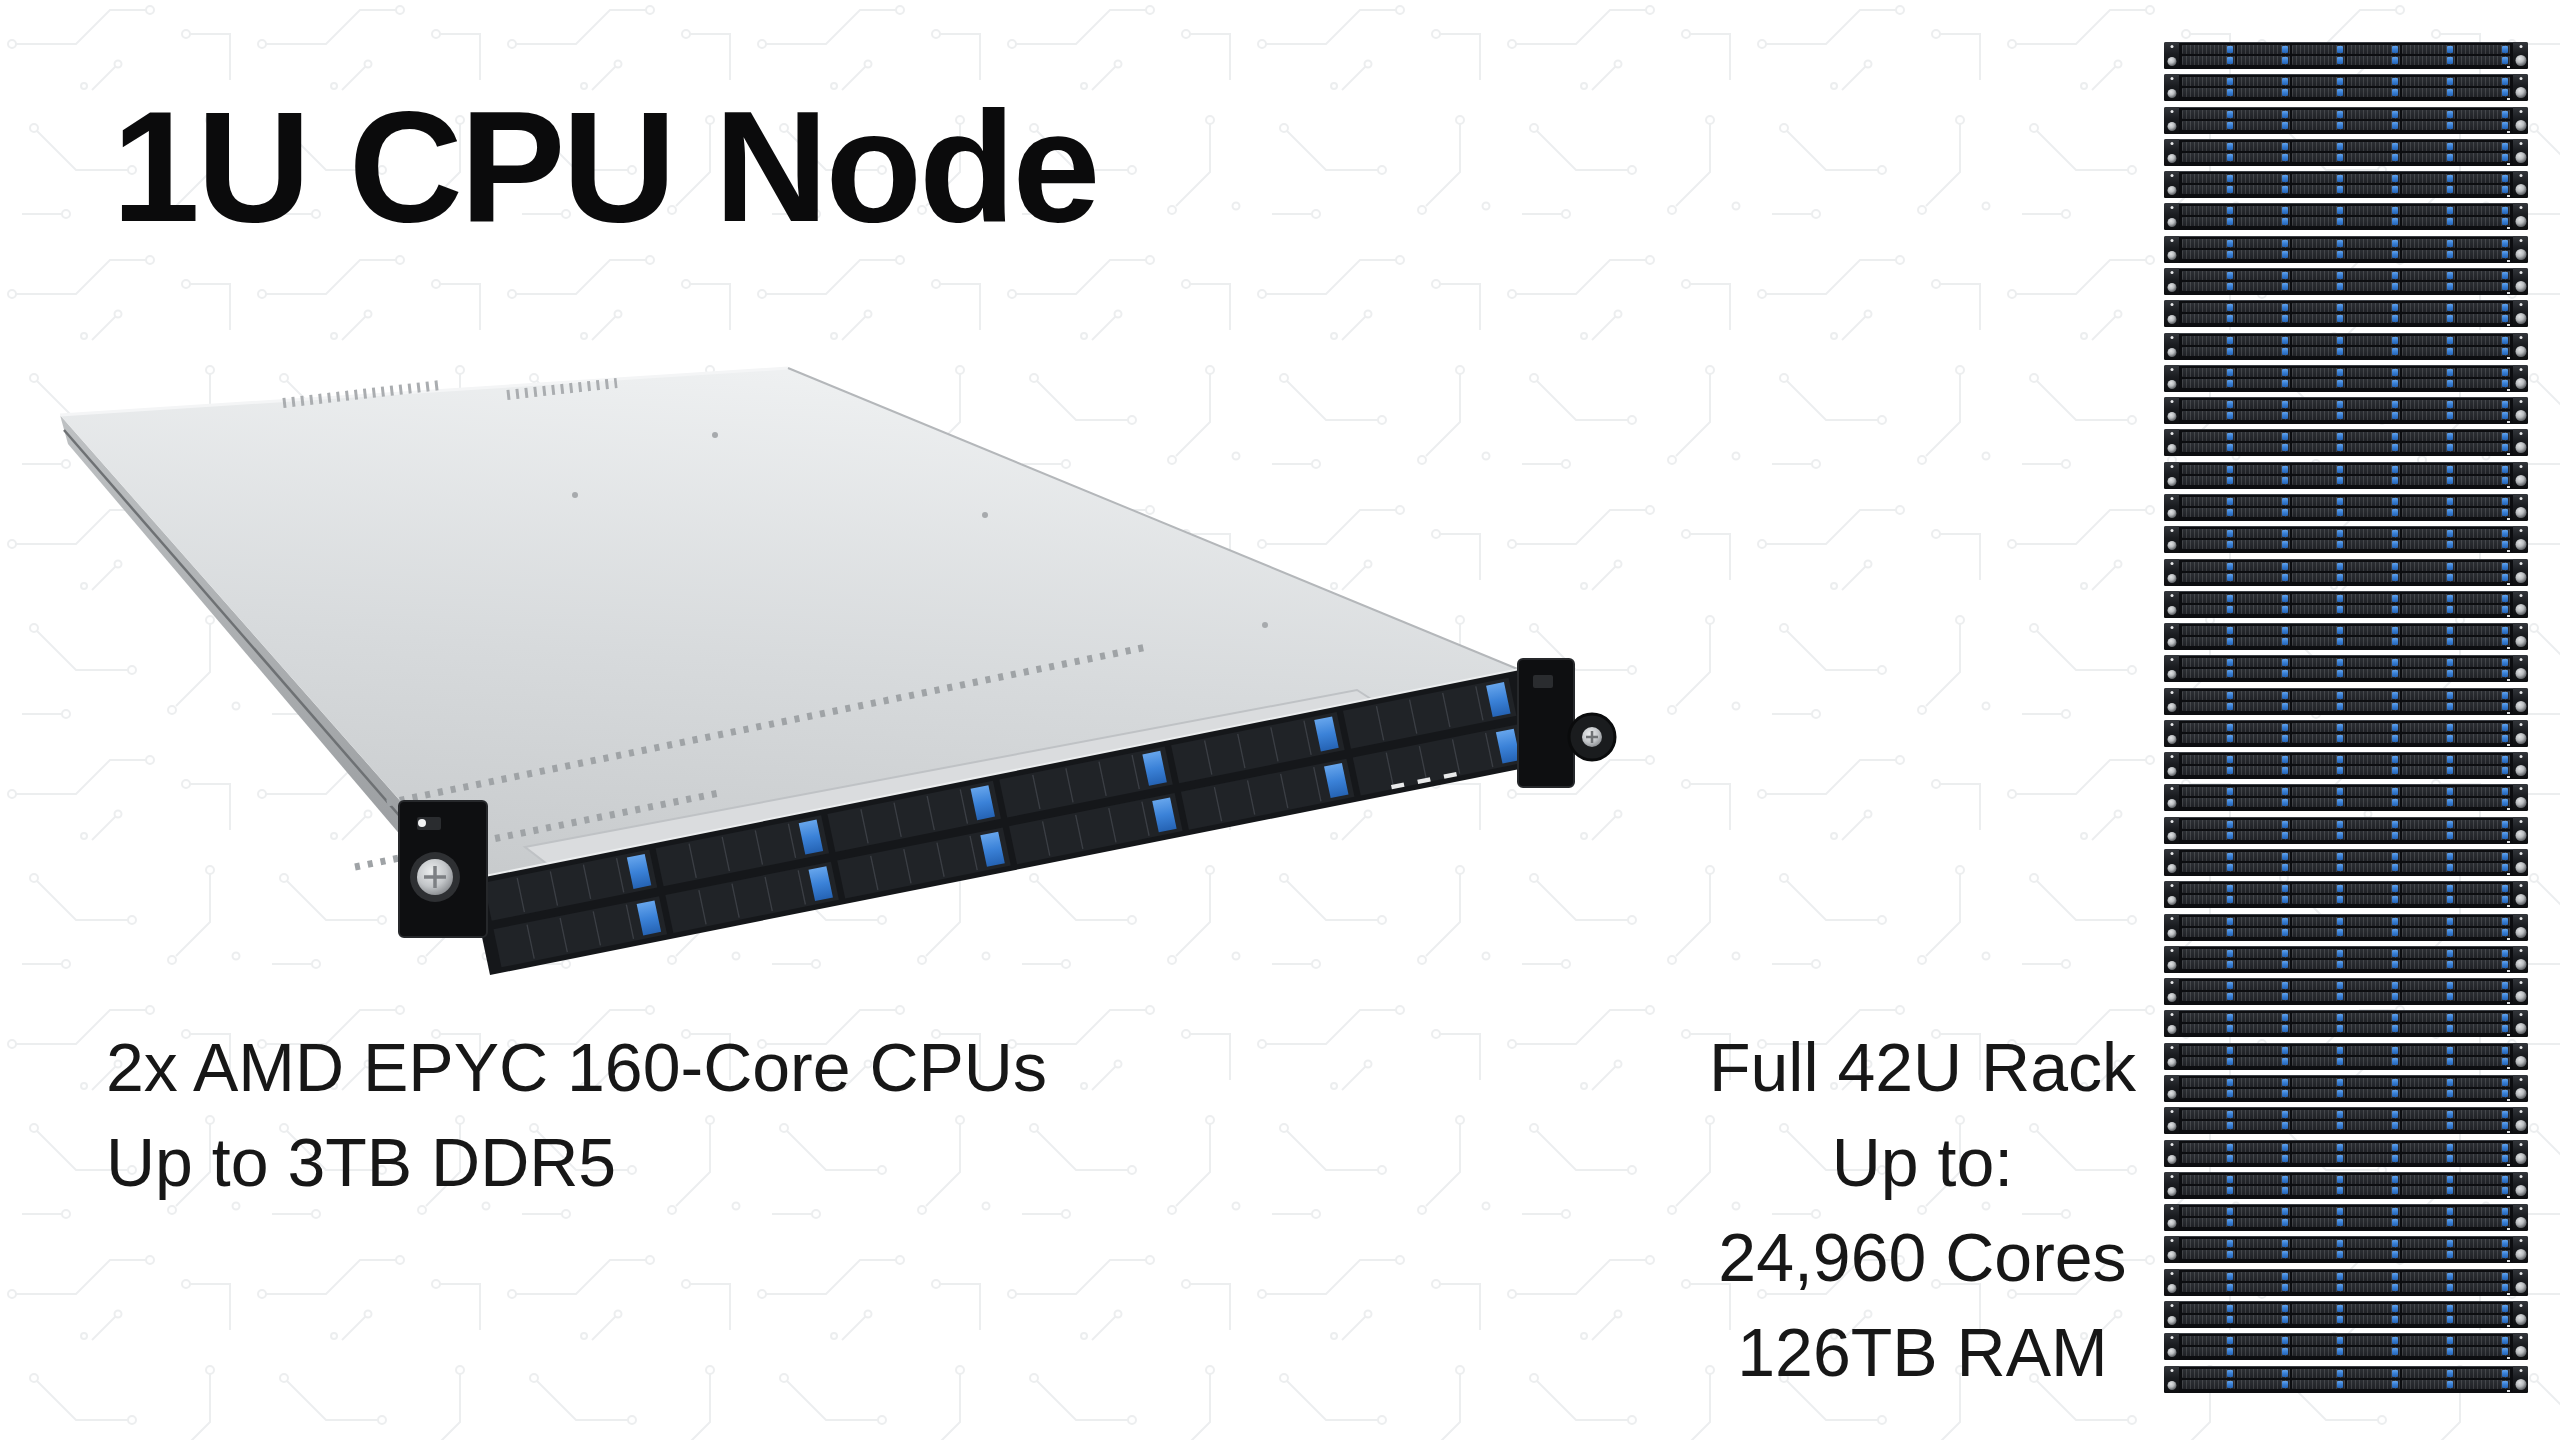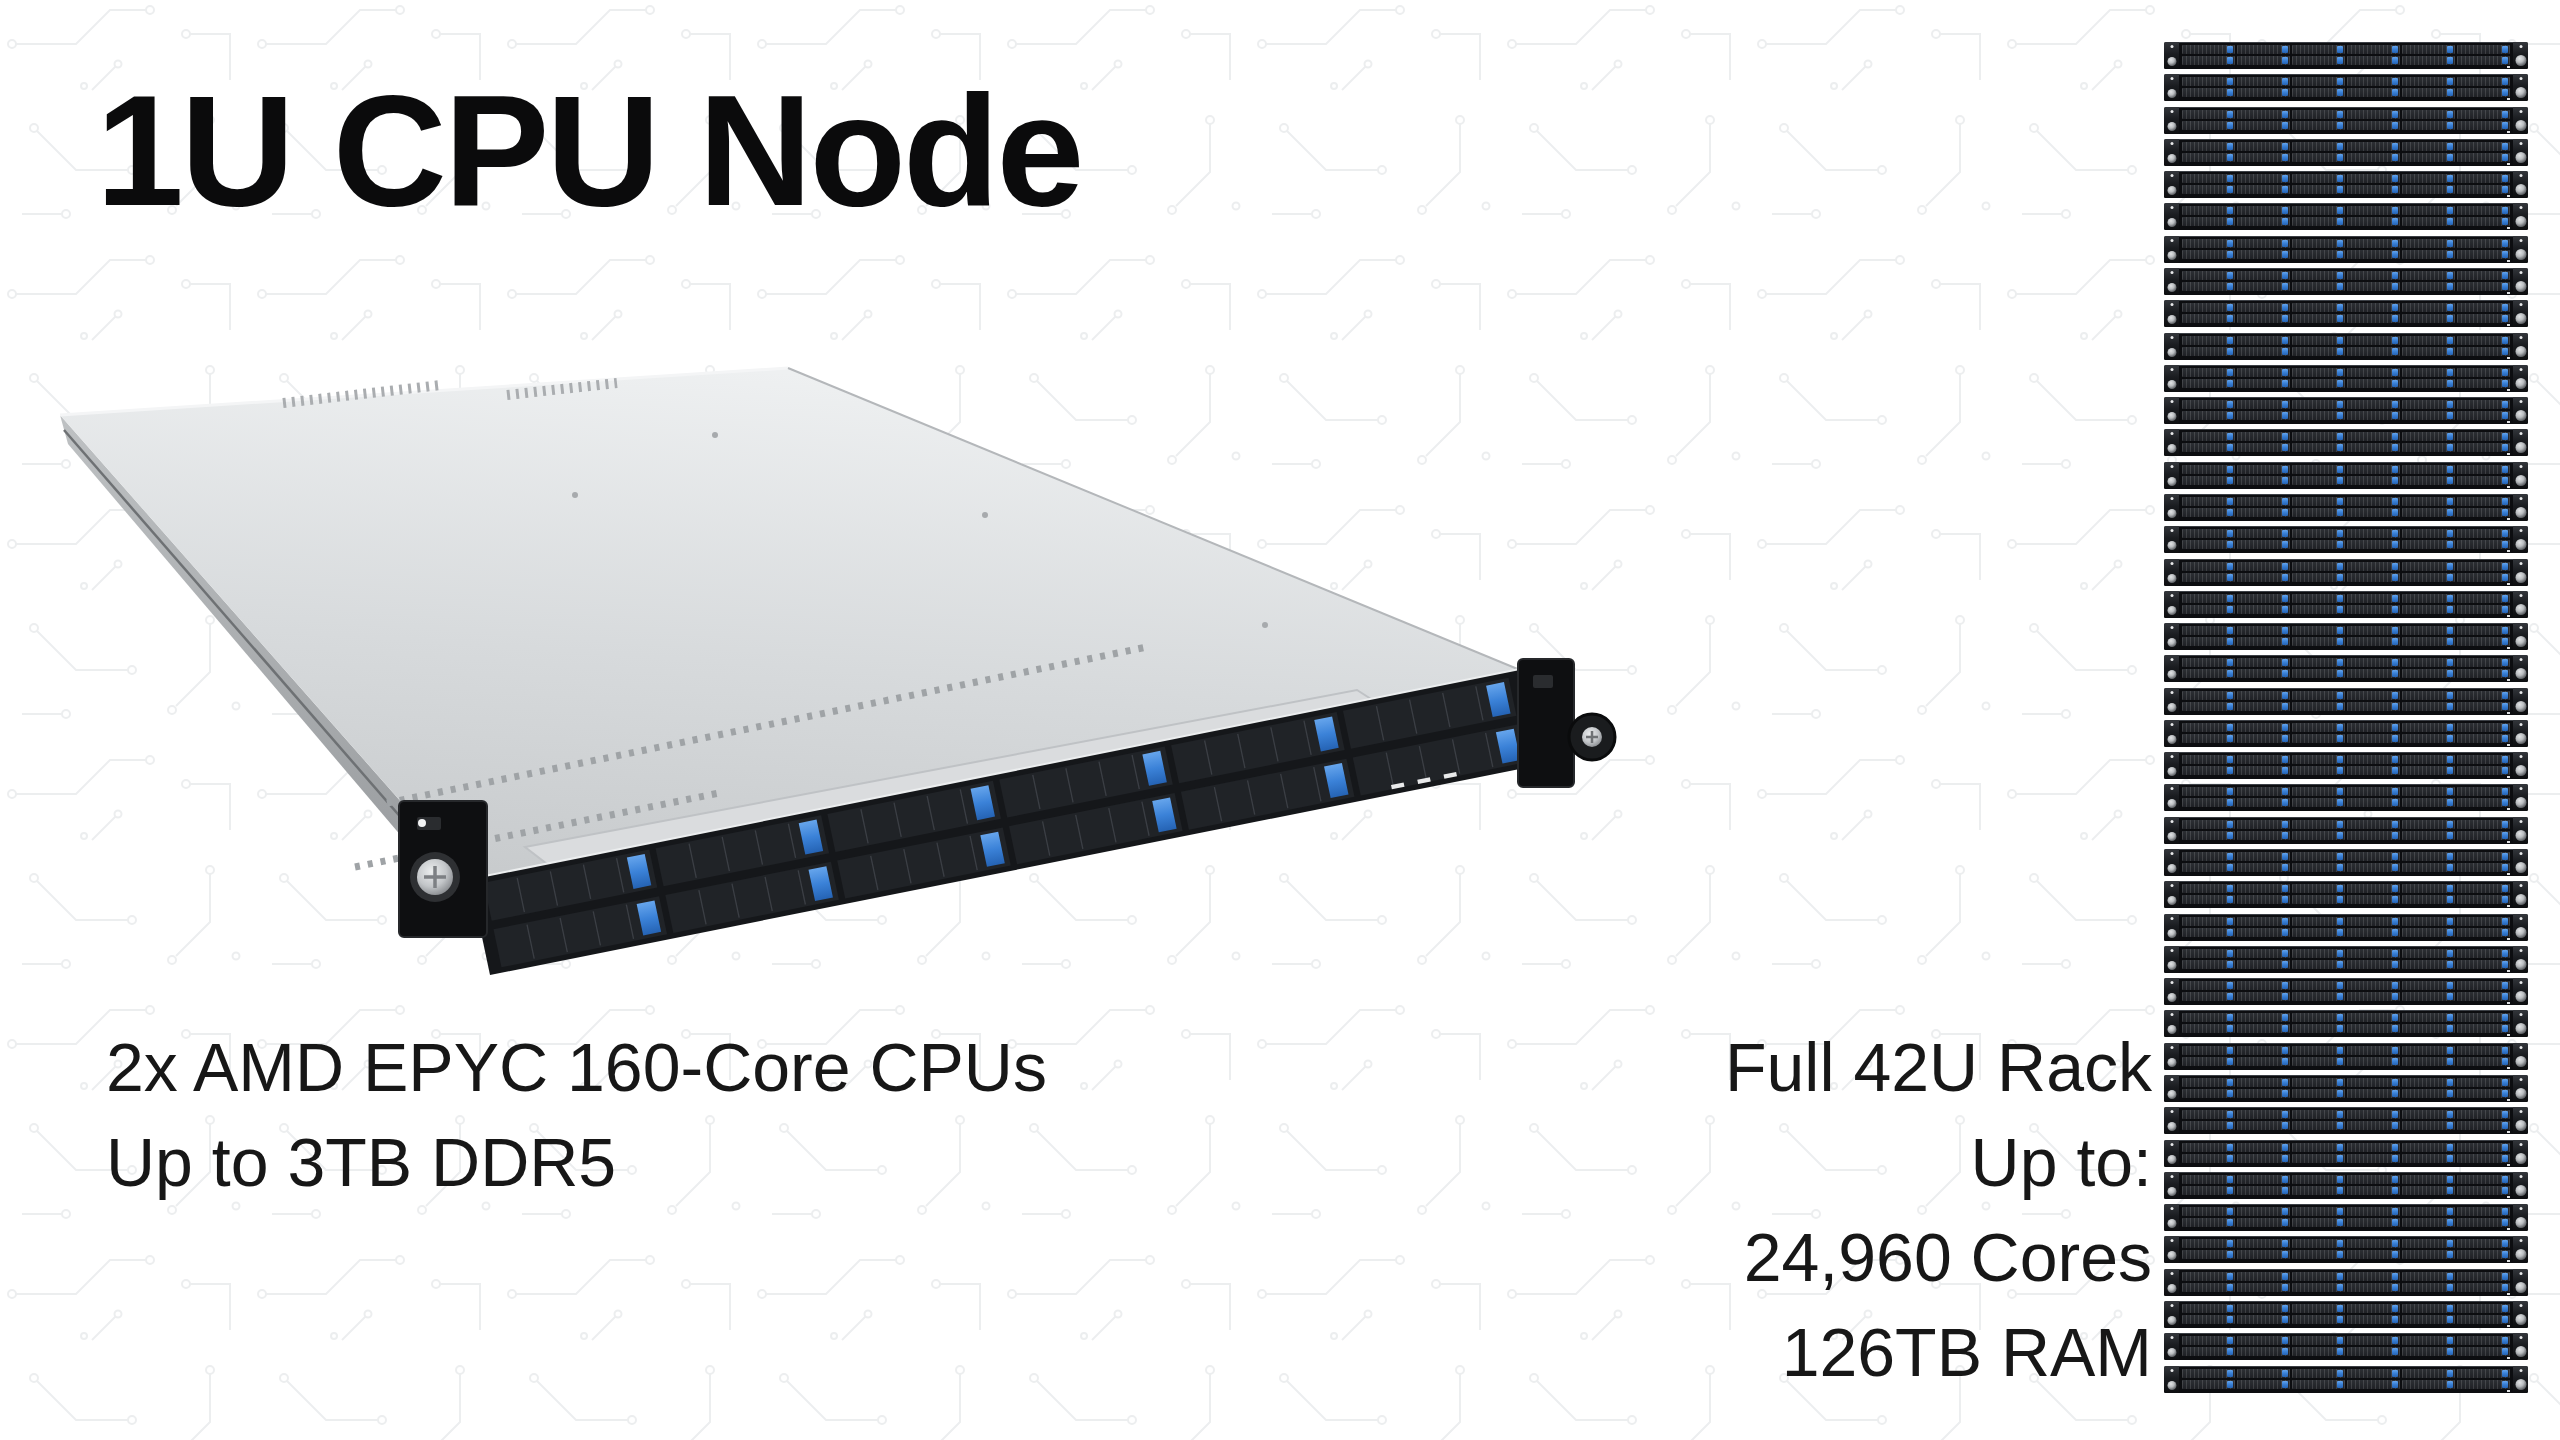--- a/index.html
+++ b/index.html
@@ -7,35 +7,35 @@
     position:relative;
     width:2560px;height:1440px;
     background:#ffffff;
     overflow:hidden;
     font-family:"Liberation Sans", sans-serif;
     color:#141414;
   }
   .bg{position:absolute;left:0;top:0;width:2560px;height:1440px;z-index:0;}
 
   h1.title{
-    position:absolute;left:96px;top:64px;margin:0;z-index:2;
+    position:absolute;left:96px;top:64px;margin:16px;z-index:2;
     font-weight:700;font-size:158px;line-height:1.1;letter-spacing:-3px;
     color:#0b0b0c;white-space:nowrap;
   }
 
   .server-wrap{position:absolute;left:55px;top:345px;width:1610px;height:645px;z-index:1;}
 
   ul.specs{
     position:absolute;top:1020px;z-index:2;
     margin:0;padding:0;list-style:none;
     font-size:68px;line-height:95px;font-weight:400;color:#171717;
     white-space:nowrap;
   }
   ul.specs-left{left:106px;text-align:left;}
-  ul.specs-right{right:408px;text-align:right;}
+  ul.specs-right{right:424px;text-align:center;}
 
   
   .rack{
     position:absolute;left:2164px;top:42px;width:364px;height:1351px;z-index:1;
     display:flex;flex-direction:column;justify-content:space-between;
   }
   .unit{
     position:relative;height:27px;display:flex;
     background:#14161a;border-radius:2px;
     box-shadow:inset 0 1px 0 rgba(255,255,255,.22), inset 0 -2px 0 #050506;

